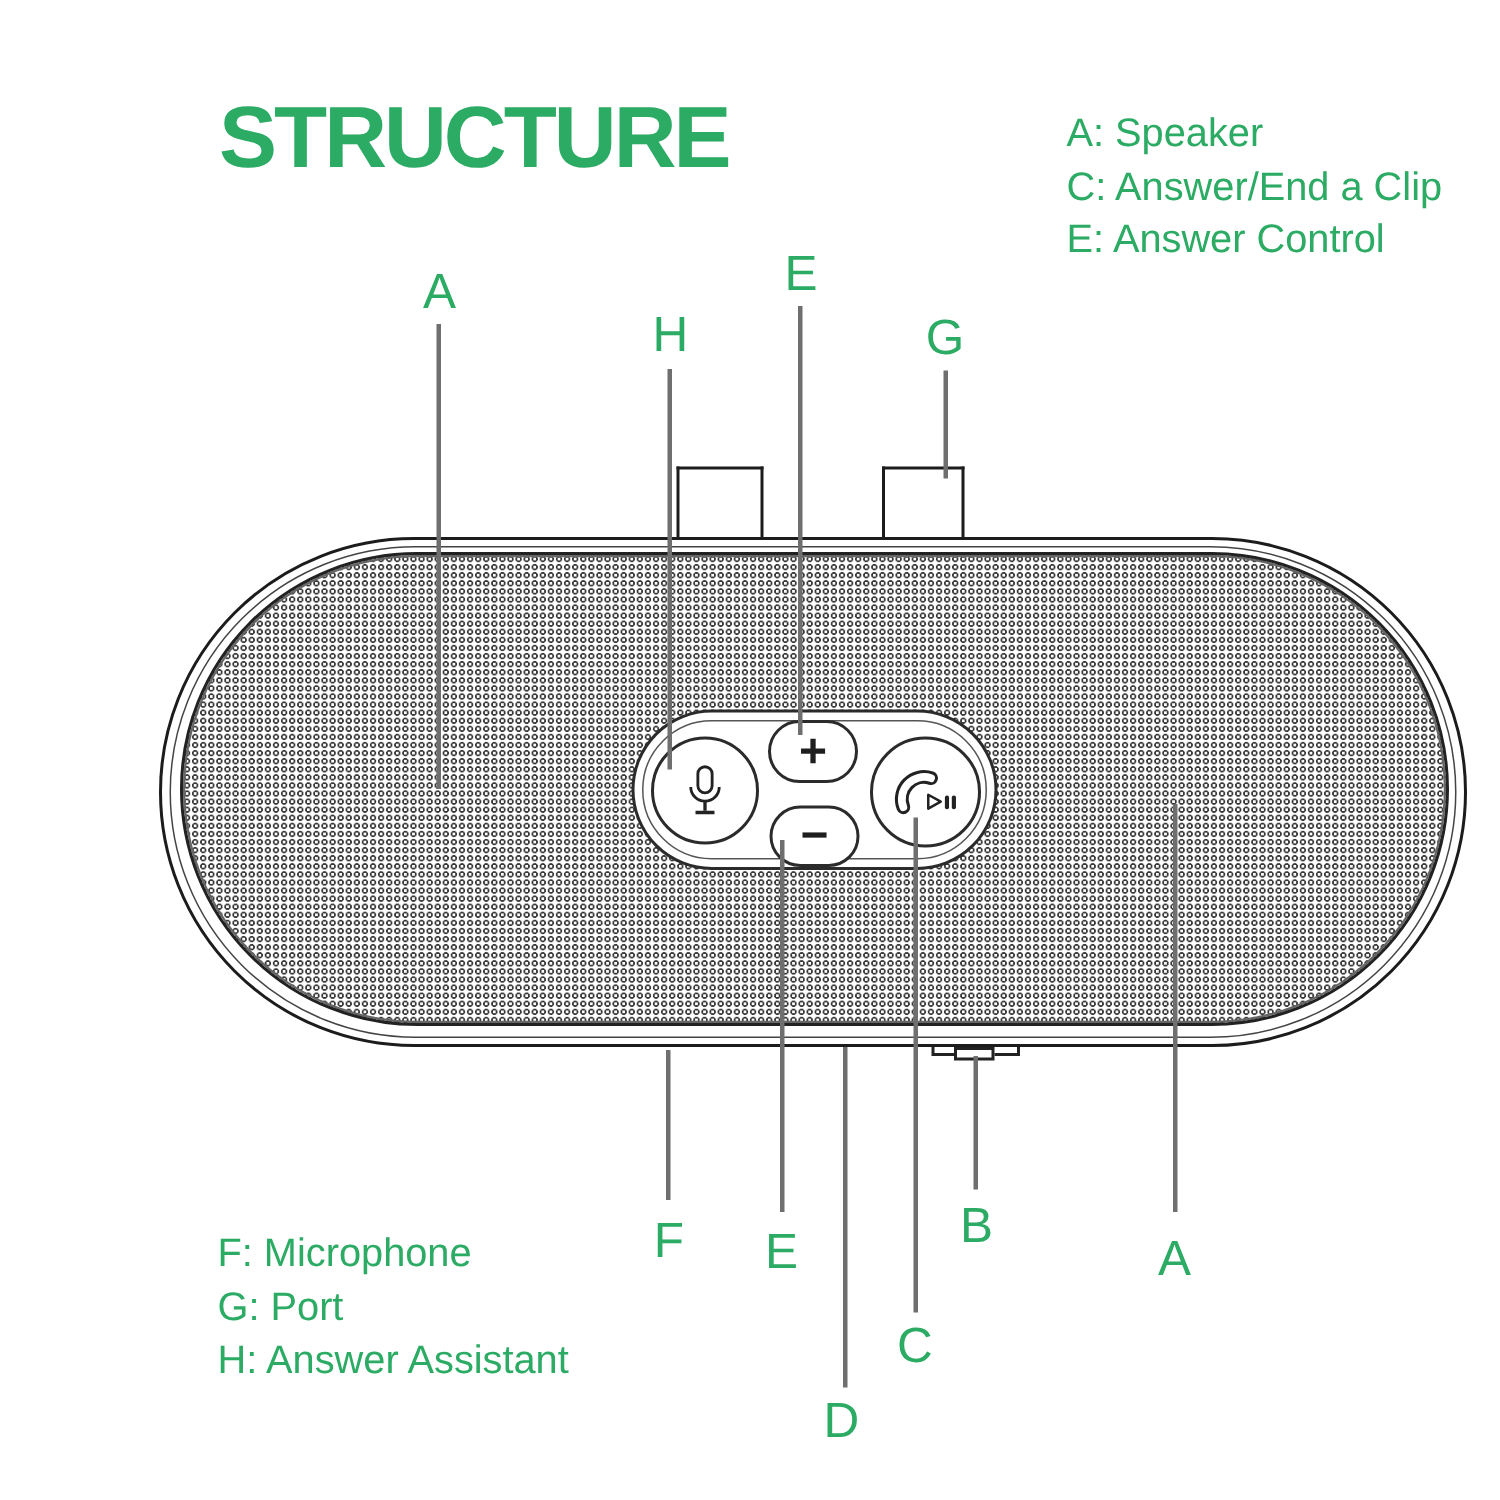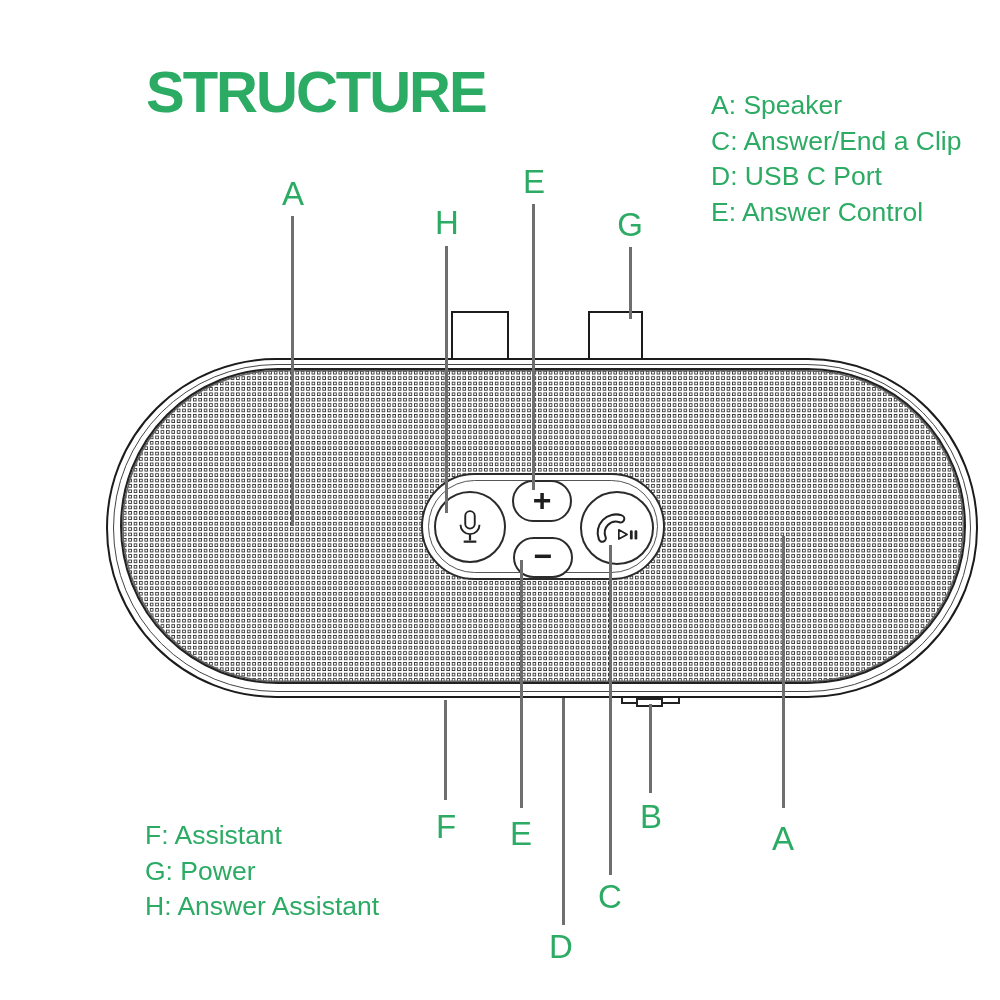--- a/index.html
+++ b/index.html
@@ -8,21 +8,21 @@
     font-family:"Liberation Sans", sans-serif;
     margin-left:48px;
   }
   
   .title{
     position:absolute;left:98px;top:58px;
     font-size:58px;font-weight:700;letter-spacing:-2px;color:var(--green);
     white-space:nowrap;
   }
   .legend{position:absolute;color:var(--green);font-size:26.5px;line-height:35.5px;white-space:nowrap;}
-  .legend-right{left:663px;top:88px;}
+  .legend-right{left:663px;top:71px;}
   .legend-bl{left:97px;top:818px;}
   .callout{
     position:absolute;color:var(--green);font-size:33px;line-height:34px;
     transform:translateX(-50%);white-space:nowrap;
   }
   
   .leader{position:absolute;width:3px;background:#6f6f6f;z-index:6;}
   
   .clip{
     position:absolute;top:311px;height:52px;background:#fff;
@@ -77,27 +77,26 @@
 </head>
 <body>
 
 <div id="canvas" style="--green:#2BAB63;">
 
   <div class="title">STRUCTURE</div>
 
   <div class="legend legend-right">
     <div>A: Speaker</div>
     <div>C: Answer/End a Clip</div>
-    <div>D: USB C Port</div>
     <div>E: Answer Control</div>
   </div>
 
   <div class="legend legend-bl">
-    <div>F: Assistant</div>
-    <div>G: Power</div>
+    <div>F: Microphone</div>
+    <div>G: Port</div>
     <div>H: Answer Assistant</div>
   </div>
 
   <div class="clip clip-left"></div>
   <div class="clip clip-right"></div>
 
   <div class="shell-outer"></div>
   <div class="shell-mid"></div>
   <div class="mesh"></div>
 

